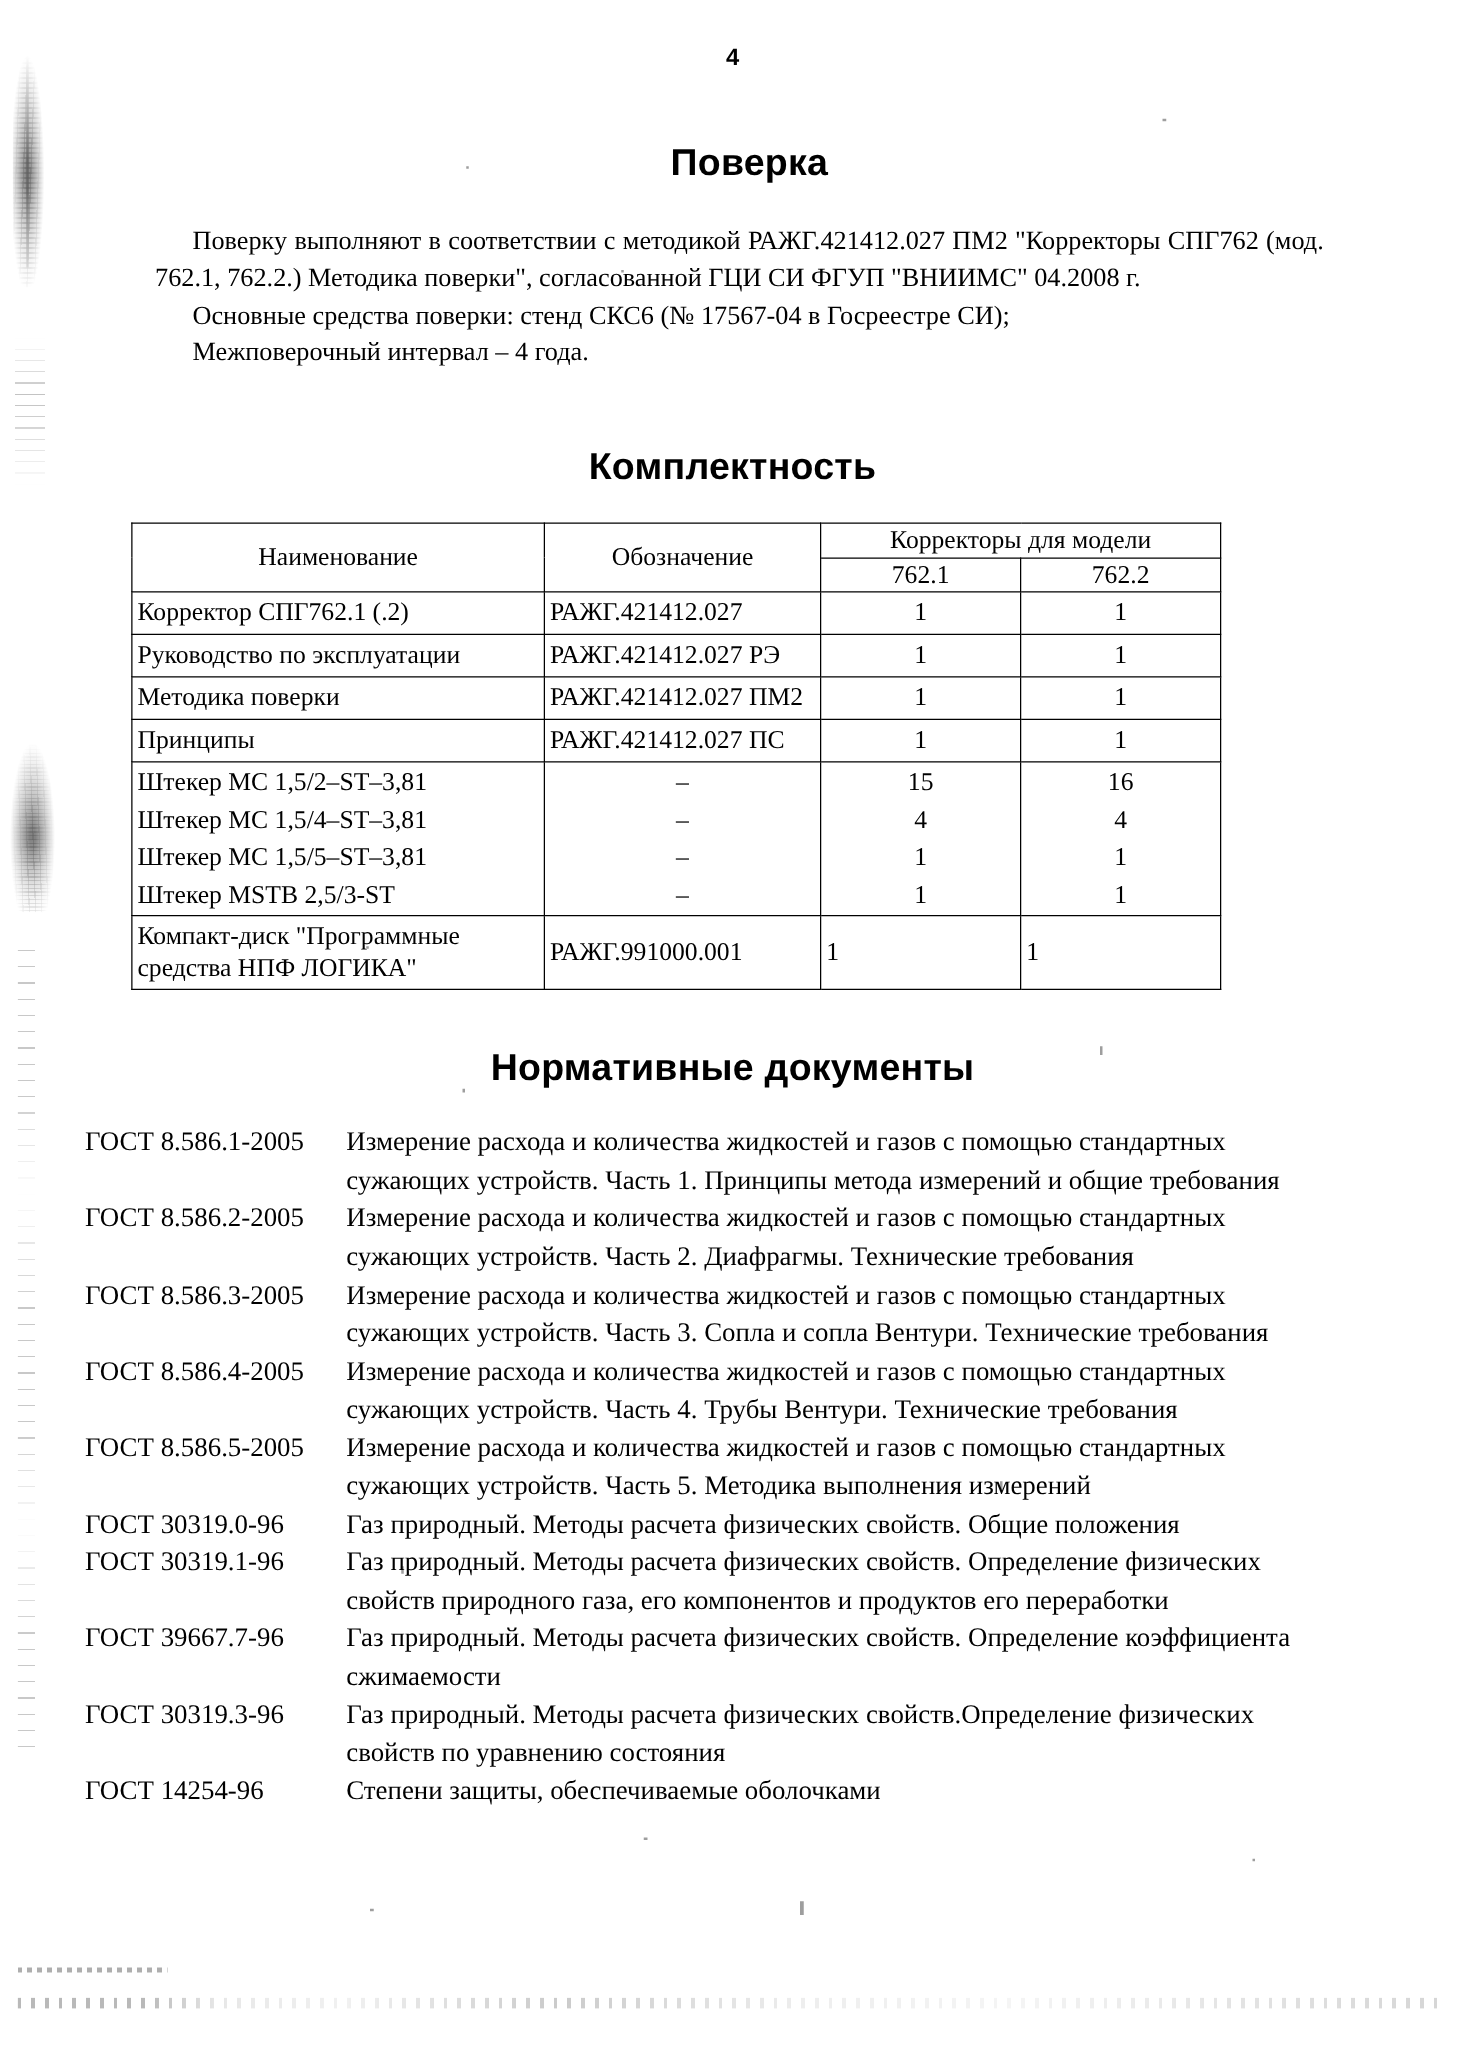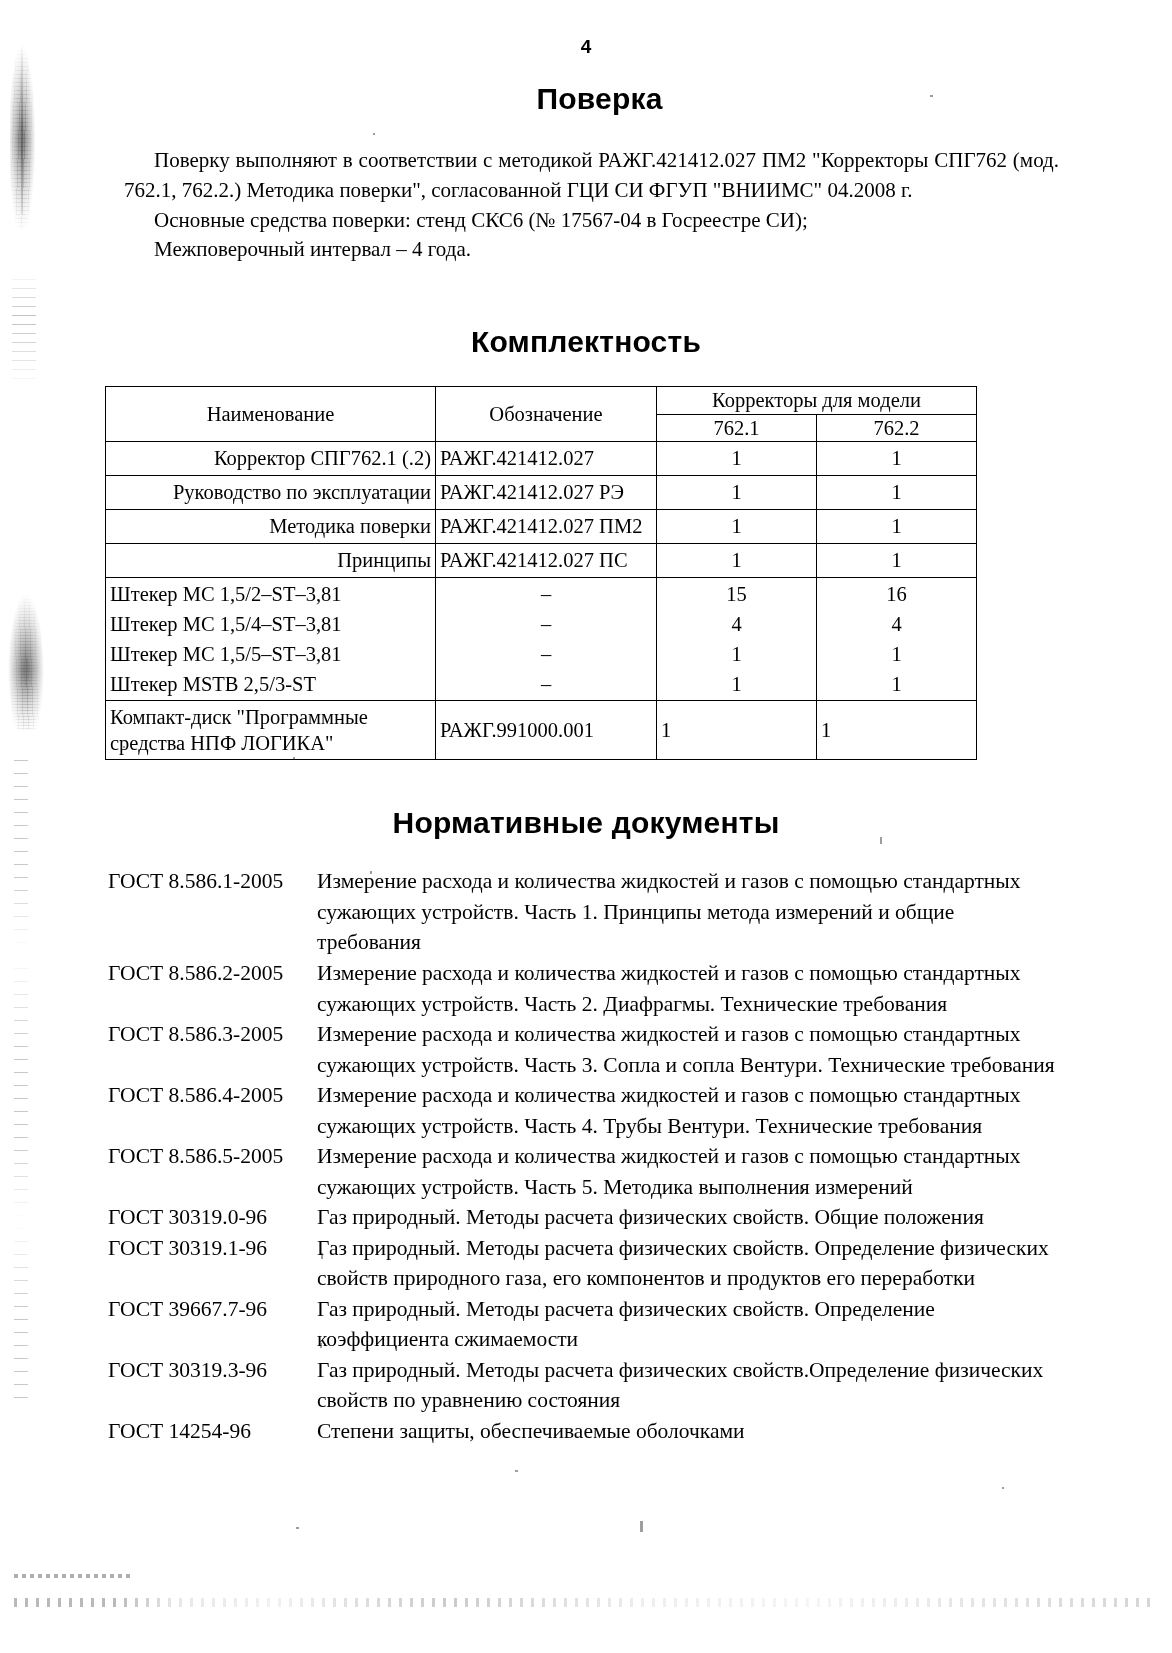--- a/index.html
+++ b/index.html
@@ -89,21 +89,21 @@
     padding-top: 36px;
   }
   h1.section-heading {
     text-align: center;
     font-family: "Liberation Sans", "DejaVu Sans", sans-serif;
     font-weight: bold;
     font-size: 30px;
     margin: 0;
     letter-spacing: .2px;
   }
-  #heading-poverka { margin-top: 24px; padding-left: 27px; }
+  #heading-poverka { margin-top: 56px; padding-left: 27px; }
   #heading-komplektnost { margin-top: 60px; }
   #heading-normativnye { margin-top: 46px; }
 
   .body-block {
     margin: 30px 113px 0 124px;
     font-size: 21px;
     line-height: 1.42;
   }
   .para-justify {
     text-align: justify;
@@ -137,21 +137,21 @@
   }
   table.kit th {
     text-align: center;
     line-height: 1.2;
   }
   .col-name  { width: 330px; }
   .col-desig { width: 221px; }
   .col-m1    { width: 160px; }
   .col-m2    { width: 160px; }
   td.name-cell {
-    text-align: right;
+    text-align: left;
     padding-left: 5px;
     height: 31px;
   }
   td.desig-cell {
     text-align: left;
     padding-left: 5px;
   }
   td.qty-cell {
     text-align: center;
   }
@@ -175,21 +175,21 @@
     padding-left: 5px;
     line-height: 1.28;
     height: 56px;
     vertical-align: top;
     padding-top: 2px;
   }
 
   
   .std-list {
     margin: 26px 0 0 0;
-    padding: 0 113px 0 108px;
+    padding: 0 113px 0 68px;
     font-size: 21.5px;
   }
   .std-row {
     display: flex;
     align-items: flex-start;
     margin-bottom: 0px;
   }
   .std-code {
     flex: 0 0 209px;
     font-weight: normal;

